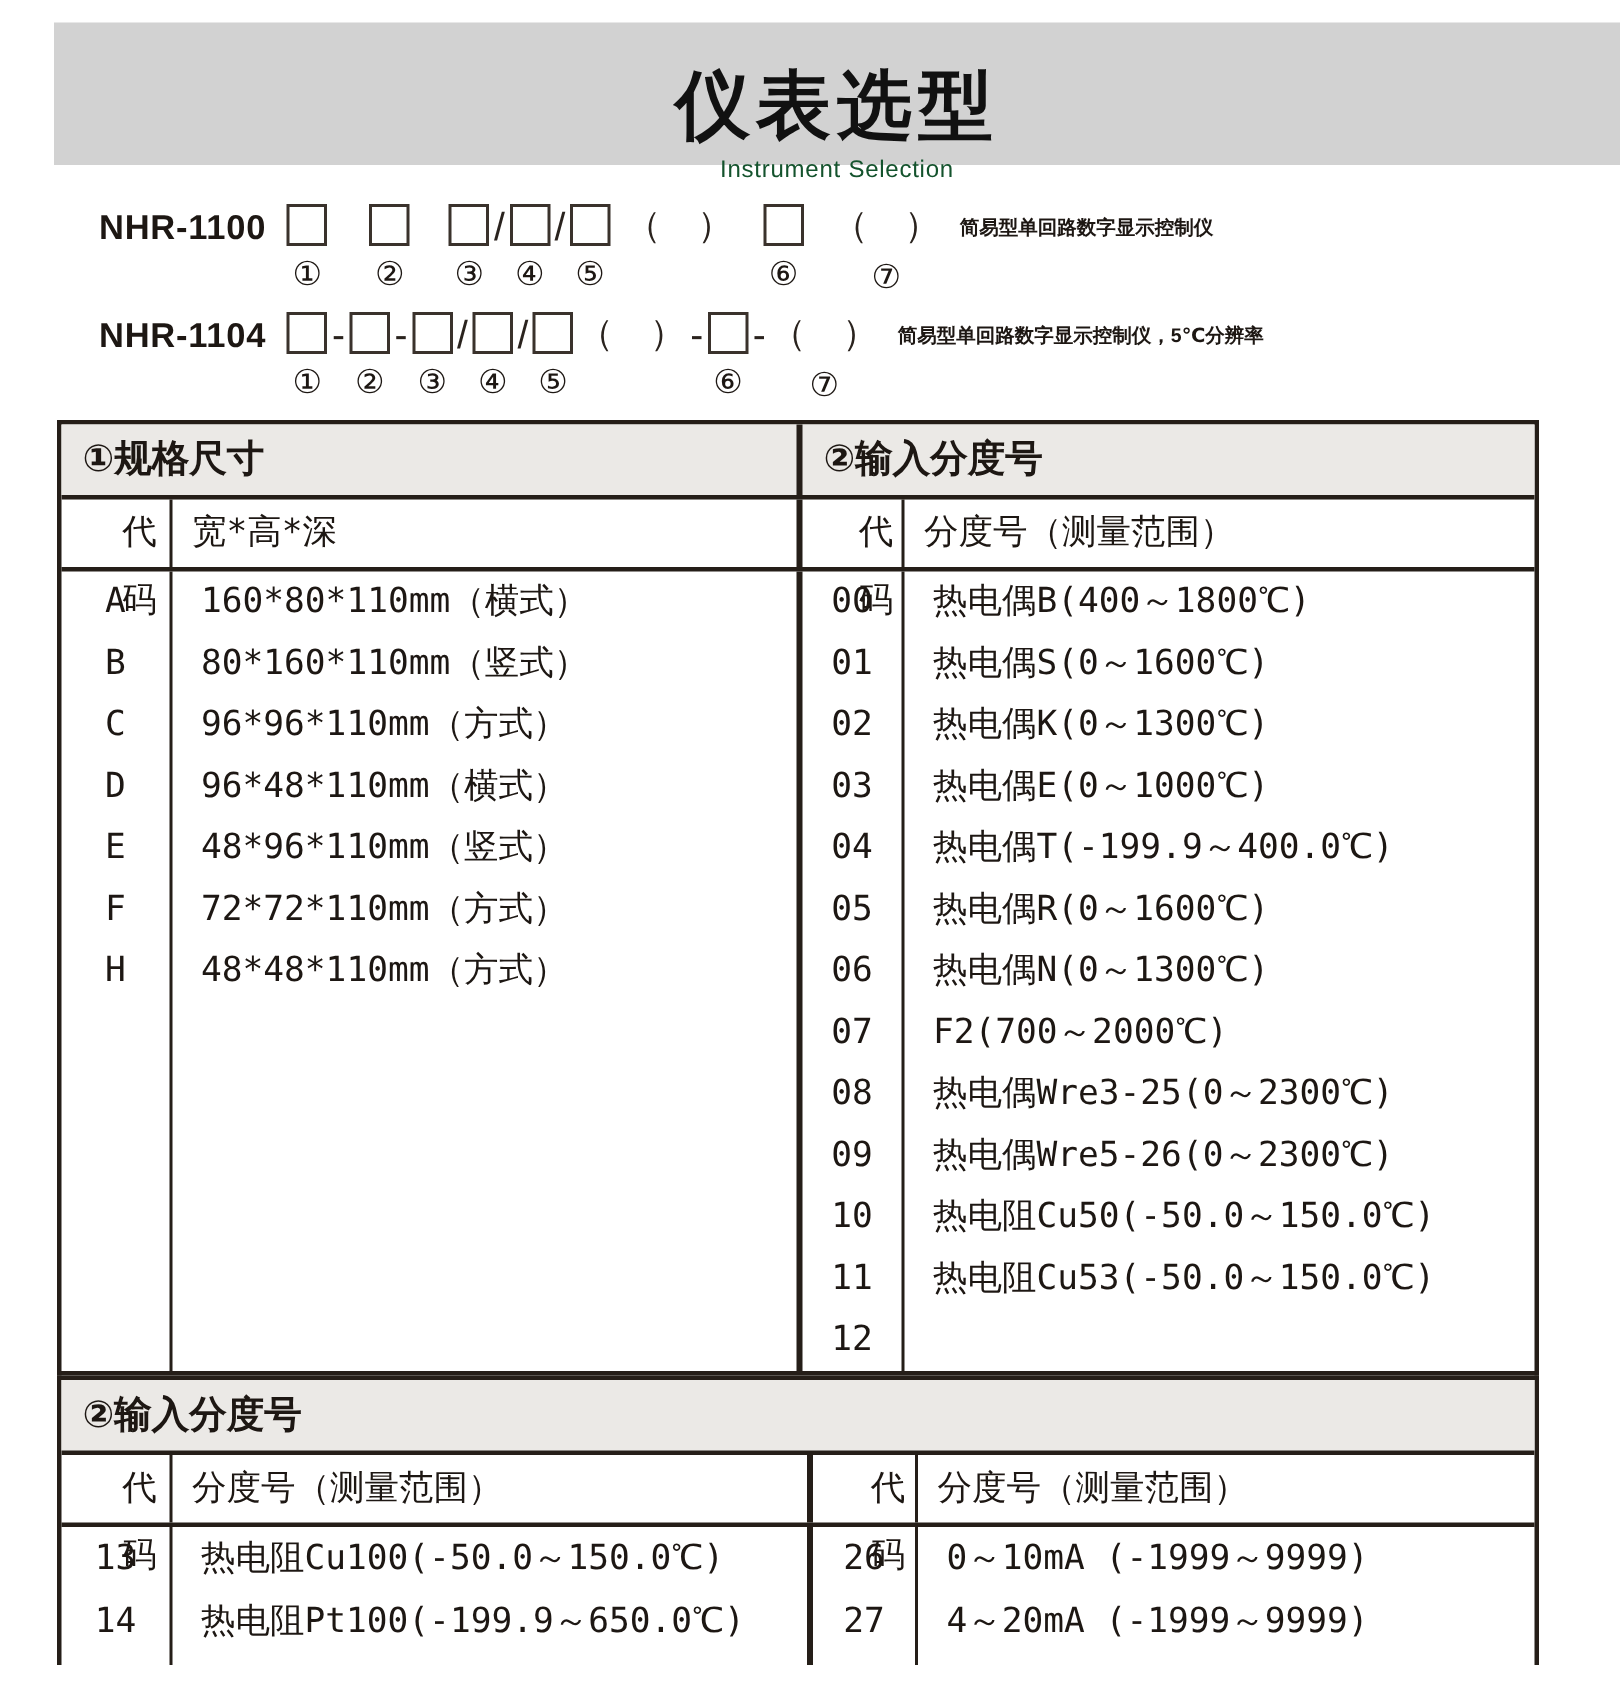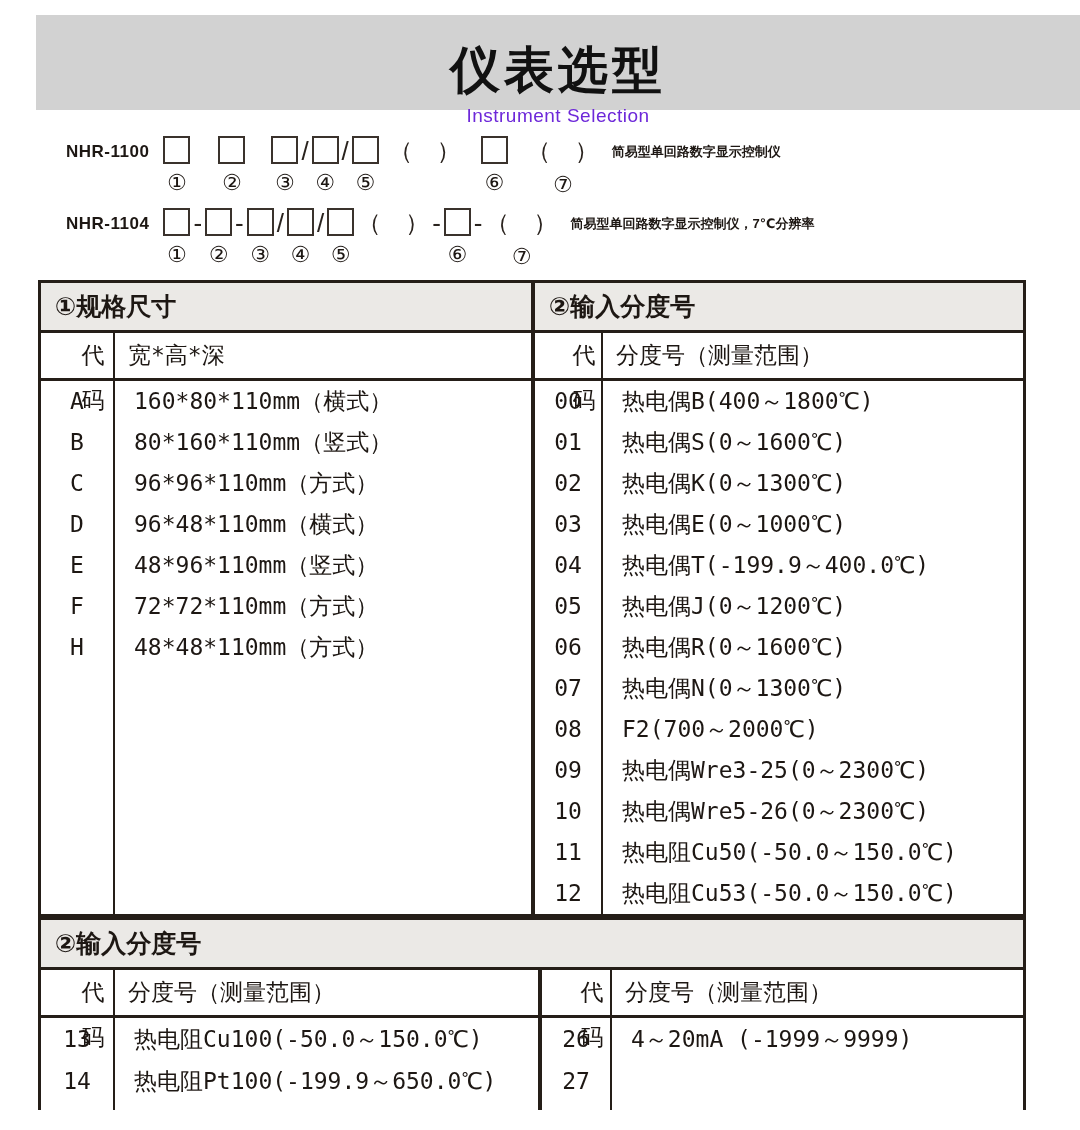--- a/index.html
+++ b/index.html
@@ -2,27 +2,27 @@
 <html><head>
 <meta charset="utf-8">
 <style>
   * { box-sizing: border-box; margin: 0; padding: 0; }
   html, body { width: 1080px; height: 1130px; overflow: hidden; background: #ffffff; }
   body { font-family: "Liberation Sans", "DejaVu Sans", sans-serif; color: #1d1713; }
 
   
   .banner { margin-top: 15px; height: 95px; background: #d2d2d2; text-align: center; margin-left: 36px; }
   .banner-title { padding-top: 22px; font-size: 50px; font-weight: 700; letter-spacing: 4px; color: #111; }
-  .banner-subtitle { font-size: 19px; color: #6d28d9; margin-top: 1px; letter-spacing: 0.5px; }
+  .banner-subtitle { font-size: 16px; color: #14532d; margin-top: 1px; letter-spacing: 0.5px; }
 
   
   .models { margin: 26px 0 0 66px; }
   .model-line { margin-bottom: 10px; }
   .ml-row { display: flex; align-items: flex-start; }
-  .model-name { font-size: 17px; font-weight: 700; line-height: 31px; margin-right: 14px; letter-spacing: 0.5px; text-align: right; }
+  .model-name { font-size: 23px; font-weight: 700; line-height: 31px; margin-right: 14px; letter-spacing: 0.5px; text-align: right; }
   .slot { display: flex; flex-direction: column; align-items: center; margin-right: 3px; }
   .box { width: 27px; height: 28px; border: 2.5px solid #3a322c; background: #fff; }
   .sep { font-size: 26px; line-height: 30px; color: #2a231e; font-weight: 500; }
   .sep.paren { letter-spacing: 0; font-size: 24px; }
   .num { font-size: 22px; line-height: 26px; margin-top: 6px; color: #1d1713; }
   .g28 { margin-right: 28px; }
   .g26 { margin-right: 26px; }
   .g10 { margin-right: 10px; }
   .ml10 { margin-left: 10px; }
   .ml16 { margin-left: 16px; }
@@ -158,21 +158,21 @@
             <span class="box"></span>
             <span class="num">⑥</span>
           </span>
         <span class="slot">
             <span class="sep">-</span>
           </span>
         <span class="slot">
             <span class="sep paren">（　）</span>
             <span class="num">⑦</span>
           </span>
-        <span class="desc">简易型单回路数字显示控制仪，7℃分辨率</span>
+        <span class="desc">简易型单回路数字显示控制仪，5℃分辨率</span>
       </div>
     </div>
   </div>
 
   <div class="tbl tbl-main">
     <div class="t-head">
       <div class="t-head-cell">①规格尺寸</div>
       <div class="t-head-cell splitL">②输入分度号</div>
     </div>
     <div class="t-sub main-cols cellfont">
@@ -219,21 +219,20 @@
           <div class="row41">10</div>
           <div class="row41">11</div>
           <div class="row41">12</div>
         </div>
         <div class="col-vals">
           <div class="row41">热电偶B(400～1800℃)</div>
           <div class="row41">热电偶S(0～1600℃)</div>
           <div class="row41">热电偶K(0～1300℃)</div>
           <div class="row41">热电偶E(0～1000℃)</div>
           <div class="row41">热电偶T(-199.9～400.0℃)</div>
-          <div class="row41">热电偶J(0～1200℃)</div>
           <div class="row41">热电偶R(0～1600℃)</div>
           <div class="row41">热电偶N(0～1300℃)</div>
           <div class="row41">F2(700～2000℃)</div>
           <div class="row41">热电偶Wre3-25(0～2300℃)</div>
           <div class="row41">热电偶Wre5-26(0～2300℃)</div>
           <div class="row41">热电阻Cu50(-50.0～150.0℃)</div>
           <div class="row41">热电阻Cu53(-50.0～150.0℃)</div>
         </div>
       </div>
     </div>
@@ -259,19 +258,20 @@
           <div class="row42">热电阻Cu100(-50.0～150.0℃)</div>
           <div class="row42">热电阻Pt100(-199.9～650.0℃)</div>
         </div>
       </div>
       <div class="sec codes-70 splitL">
         <div class="col-codes">
           <div class="row42">26</div>
           <div class="row42">27</div>
         </div>
         <div class="col-vals">
+          <div class="row42">0～10mA (-1999～9999)</div>
           <div class="row42">4～20mA (-1999～9999)</div>
         </div>
       </div>
     </div>
   </div>
 
 </div>
 
 </body></html>

